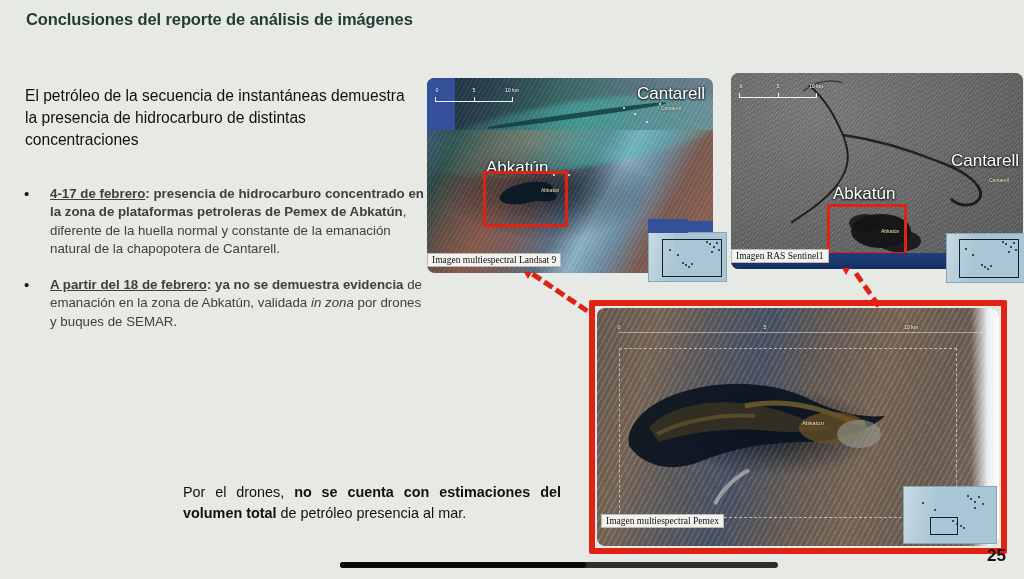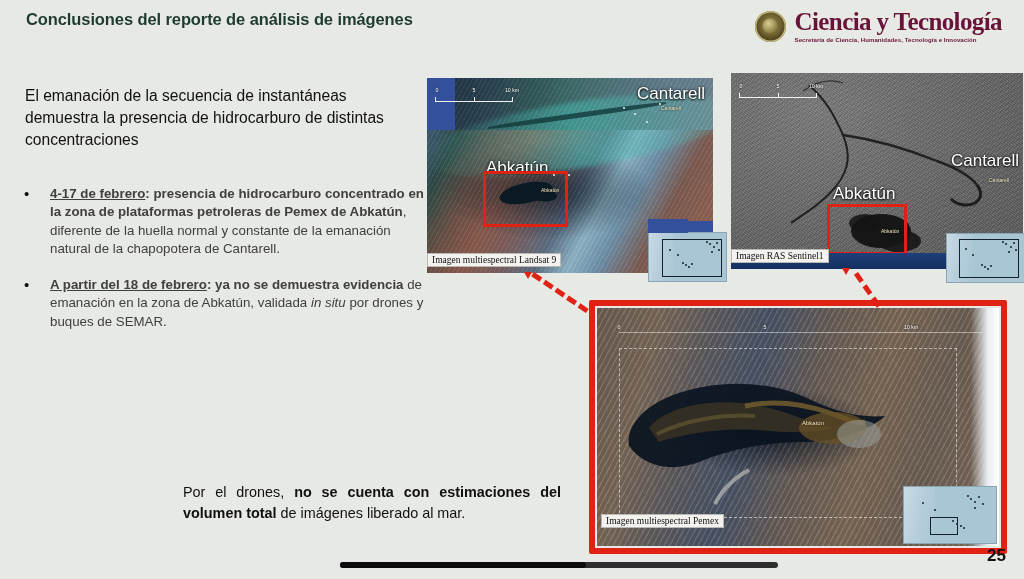--- a/index.html
+++ b/index.html
@@ -121,21 +121,21 @@
     top: 482px;
     width: 378px;
     font-size: 14.4px;
     line-height: 1.44;
     color: #111111;
     text-align: justify;
   }
   .closing b { font-weight: bold; }
 
   
-  .panel { position: absolute; overflow: hidden; }
+  .panel { position: absolute; overflow: hidden; border-radius: 8px; }
 
   
   #panel-landsat {
     left: 427px; top: 78px; width: 286px; height: 195px;
     background:
       radial-gradient(ellipse 150px 70px at 42% 58%, rgba(12,24,34,0.75) 0%, rgba(12,24,34,0) 70%),
       linear-gradient(118deg,
         #2a3f55 0%, #3c5a6e 9%, #2f4a46 16%, #6b5147 26%,
         #8a5a4c 35%, #7b5f5f 44%, #5d6f84 54%, #8fb6c9 62%,
         #6f90a8 70%, #7d5c52 80%, #8d6252 90%, #7a5a52 100%);
@@ -331,44 +331,37 @@
     background:#2e2e2e; border-radius:3px;
   }
 </style>
 </head>
 <body>
 
 <div class="slide">
 
   <div class="slide-title">Conclusiones del reporte de análisis de imágenes</div>
 
-  <div class="brand">
-    <div class="brand-seal"></div>
-    <div class="brand-text">
-      <div class="brand-main">Ciencia y Tecnología</div>
-      <div class="brand-sub">Secretaría de Ciencia, Humanidades, Tecnología e Innovación</div>
-    </div>
-  </div>
-
-  <div class="lead">El emanación de la secuencia de instantáneas demuestra la presencia de hidrocarburo de distintas concentraciones</div>
+
+  <div class="lead">El petróleo de la secuencia de instantáneas demuestra la presencia de hidrocarburo de distintas concentraciones</div>
 
   <div class="bullets">
 
     <div class="bullet">
       <b><u>4-17 de febrero</u><span>: presencia de hidrocarburo concentrado en la zona de plataformas petroleras de Pemex de Abkatún</span></b><span>, diferente de la huella normal y constante de la emanación natural de la chapopotera de Cantarell.</span>
     </div>
 
     <div class="bullet">
-      <b><u>A partir del 18 de febrero</u><span>: ya no se demuestra evidencia</span></b><span> de emanación en la zona de Abkatún, validada </span><i>in situ</i><span> por drones y buques de SEMAR.</span>
+      <b><u>A partir del 18 de febrero</u><span>: ya no se demuestra evidencia</span></b><span> de emanación en la zona de Abkatún, validada </span><i>in zona</i><span> por drones y buques de SEMAR.</span>
     </div>
 
   </div>
 
   <div class="closing">
-    <span>Por el drones, </span><b>no se cuenta con estimaciones del volumen total</b><span> de imágenes liberado al mar.</span>
+    <span>Por el drones, </span><b>no se cuenta con estimaciones del volumen total</b><span> de petróleo presencia al mar.</span>
   </div>
 
   <div class="panel" id="panel-landsat">
     <div class="band-top"></div>
     <div class="swirl"></div>
     <div class="streaks"></div>
 
     <div class="insetblue" style="left:0;top:0;width:28px;height:52px;"></div>
 
     <div class="insetblue" style="right:0;top:143px;width:54px;height:24px;"></div>

